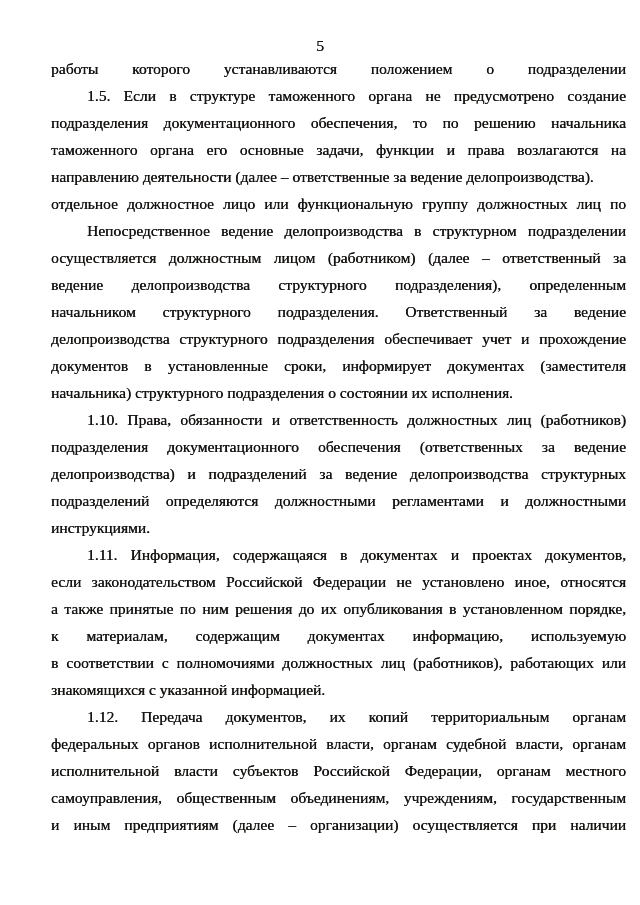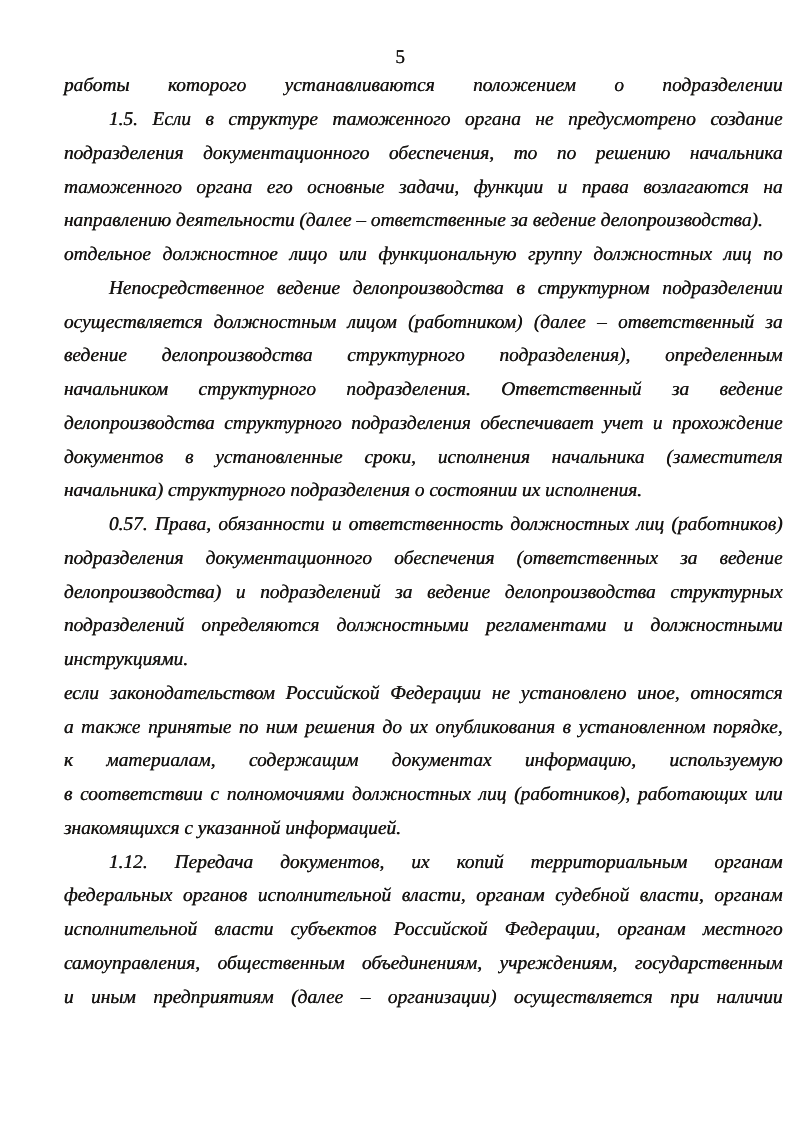--- a/index.html
+++ b/index.html
@@ -26,21 +26,20 @@
     height: 20px;
     line-height: 20px;
     text-align: center;
     font-size: 15.5px;
   }
   .text-block {
     position: absolute;
     top: 55px;
     left: 51px;
     width: 575px;
-    font-style: italic;
   }
   .paragraph {
     margin: 0;
     padding: 0;
   }
   .line {
     height: 27px;
     line-height: 27px;
     font-size: 15.5px;
     white-space: normal;
@@ -69,31 +68,32 @@
         <div class="line just">таможенного органа его основные задачи, функции и права возлагаются на</div>
         <div class="line">направлению деятельности (далее – ответственные за ведение делопроизводства).</div>
         <div class="line just">отдельное должностное лицо или функциональную группу должностных лиц по</div>
       </div>
       <div class="paragraph">
         <div class="line just indent">Непосредственное ведение делопроизводства в структурном подразделении</div>
         <div class="line just">осуществляется должностным лицом (работником) (далее – ответственный за</div>
         <div class="line just">ведение делопроизводства структурного подразделения), определенным</div>
         <div class="line just">начальником структурного подразделения. Ответственный за ведение</div>
         <div class="line just">делопроизводства структурного подразделения обеспечивает учет и прохождение</div>
-        <div class="line just">документов в установленные сроки, исполнения начальника (заместителя</div>
+        <div class="line just">документов в установленные сроки, информирует документах (заместителя</div>
         <div class="line">начальника) структурного подразделения о состоянии их исполнения.</div>
       </div>
       <div class="paragraph">
-        <div class="line just indent">0.57. Права, обязанности и ответственность должностных лиц (работников)</div>
+        <div class="line just indent">1.10. Права, обязанности и ответственность должностных лиц (работников)</div>
         <div class="line just">подразделения документационного обеспечения (ответственных за ведение</div>
         <div class="line just">делопроизводства) и подразделений за ведение делопроизводства структурных</div>
         <div class="line just">подразделений определяются должностными регламентами и должностными</div>
         <div class="line">инструкциями.</div>
       </div>
       <div class="paragraph">
+        <div class="line just indent">1.11. Информация, содержащаяся в документах и проектах документов,</div>
         <div class="line just">если законодательством Российской Федерации не установлено иное, относятся</div>
         <div class="line just">а также принятые по ним решения до их опубликования в установленном порядке,</div>
         <div class="line just">к материалам, содержащим документах информацию, используемую</div>
         <div class="line just">в соответствии с полномочиями должностных лиц (работников), работающих или</div>
         <div class="line">знакомящихся с указанной информацией.</div>
       </div>
       <div class="paragraph">
         <div class="line just indent">1.12. Передача документов, их копий территориальным органам</div>
         <div class="line just">федеральных органов исполнительной власти, органам судебной власти, органам</div>
         <div class="line just">исполнительной власти субъектов Российской Федерации, органам местного</div>

